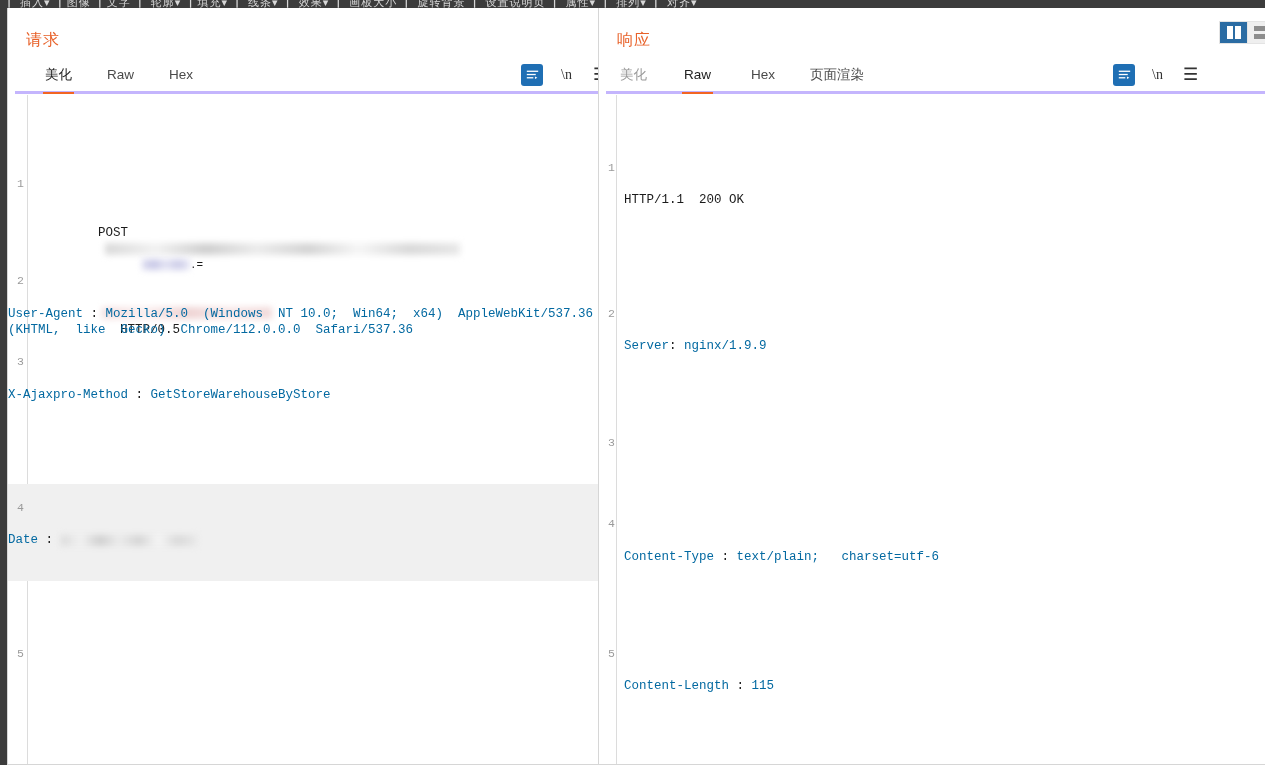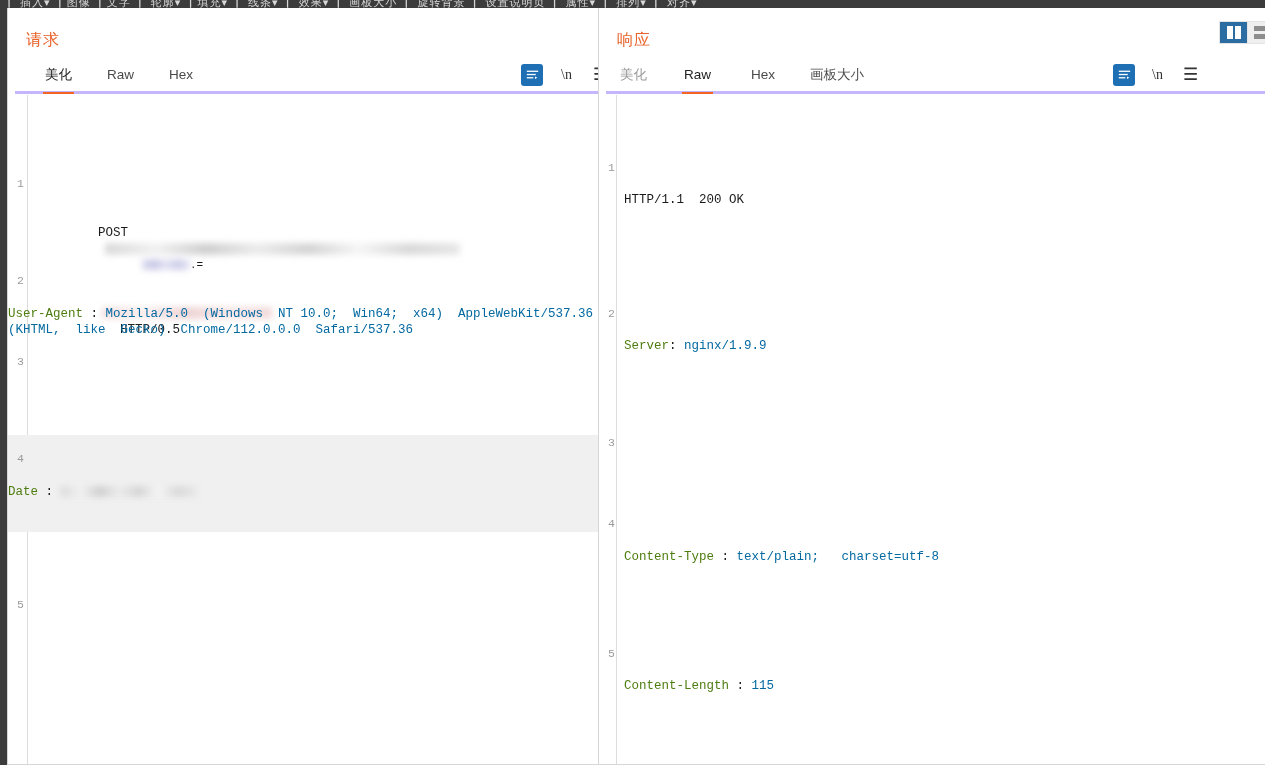--- a/index.html
+++ b/index.html
@@ -116,21 +116,21 @@
   .row { position: relative; min-height: 16.2px; }
   .row.hl { background: #f0f0f0; }
   .ln {
     position: absolute; left: 0; width: 19px; text-align: right;
     color: #9b9b9b; font-size: 11.5px; padding-right: 3px;
     font-family: "Liberation Mono", monospace;
   }
   #request-panel .row .body  { display: block; }
   #response-panel .row .body { margin-left: 25px; display: block; }
 
-  .hname   { color: #4d7c0f; }
+  .hname   { color: #0369a1; }
   .hval    { color: #0369a1; }
 
   
   .blur {
     display: inline-block; vertical-align: middle; border-radius: 1px;
     filter: blur(3.2px);
   }
   .b-gray   { background: linear-gradient(90deg,#d9d9d9,#f2f2f2,#cfcfcf,#ececec,#d4d4d4,#f6f6f6,#d9d9d9,#e8e8e8); }
   .b-pink   { background: linear-gradient(90deg,#f3dede,#fbeeee,#eed3d3,#f8e6e6,#f1d9d9); }
   .b-violet { background: linear-gradient(90deg,#dcdcf0,#c8c8e6,#e4e4f4,#cccce8,#e8e8f6); }
@@ -192,20 +192,21 @@
         </div>
 
         
         <div class="row" style="height:32.4px">
           <span class="ln">2</span>
           <span class="body"><span class="hname">User-Agent</span><span> : </span><span class="hval">Mozilla/5.0  (Windows  NT 10.0;  Win64;  x64)  AppleWebKit/537.36  (KHTML,  like  Gecko)  Chrome/112.0.0.0  Safari/537.36</span></span>
         </div>
 
         <div class="row">
           <span class="ln">3</span>
+          <span class="body"><span class="hname">X-Ajaxpro-Method</span><span> : </span><span class="hval">GetStoreWarehouseByStore</span></span>
         </div>
 
         <div class="row hl">
           <span class="ln">4</span>
           <span class="body"><span class="hname">Date</span><span> : </span><span class="blur b-gray" style="width:136px;height:11px"></span></span>
         </div>
 
         <div class="row">
           <span class="ln">5</span>
         </div>
@@ -254,21 +255,21 @@
           </span>
       </div>
     </div>
 
     <div class="panel-title">响应</div>
 
     <div class="tabbar">
       <div class="tab muted" style="left:12px">美化</div>
       <div class="tab active" style="left:76px">Raw</div>
       <div class="tab" style="left:143px">Hex</div>
-      <div class="tab" style="left:202px">画板大小</div>
+      <div class="tab" style="left:202px">页面渲染</div>
     </div>
 
     <div class="tools">
       <div class="tool wrap-icon" style="left:514px">
         <svg width="13" height="13" viewBox="0 0 16 16" aria-hidden="true">
           <rect x="1" y="2" width="14" height="1.6" fill="#fff"></rect>
           <rect x="1" y="6" width="11" height="1.6" fill="#fff"></rect>
           <rect x="1" y="10" width="8" height="1.6" fill="#fff"></rect>
           <path d="M11 9.2 l3 1.6 -3 1.6 z" fill="#fff"></path>
         </svg>
@@ -288,21 +289,21 @@
 
         <div class="row">
           <span class="ln">2</span>
           <span class="body"><span class="hname">Server</span><span>: </span><span class="hval">nginx/1.9.9</span></span>
         </div>
         <div class="row">
           <span class="ln">3</span>
         </div>
         <div class="row">
           <span class="ln">4</span>
-          <span class="body"><span class="hname">Content-Type</span><span> : </span><span class="hval">text/plain;   charset=utf-8</span></span>
+          <span class="body"><span class="hname">Content-Type</span><span> : </span><span class="hval">text/plain;   charset=utf-6</span></span>
         </div>
         <div class="row">
           <span class="ln">5</span>
           <span class="body"><span class="hname">Content-Length</span><span> : </span><span class="hval">115</span></span>
         </div>
         
         
 
         
 

